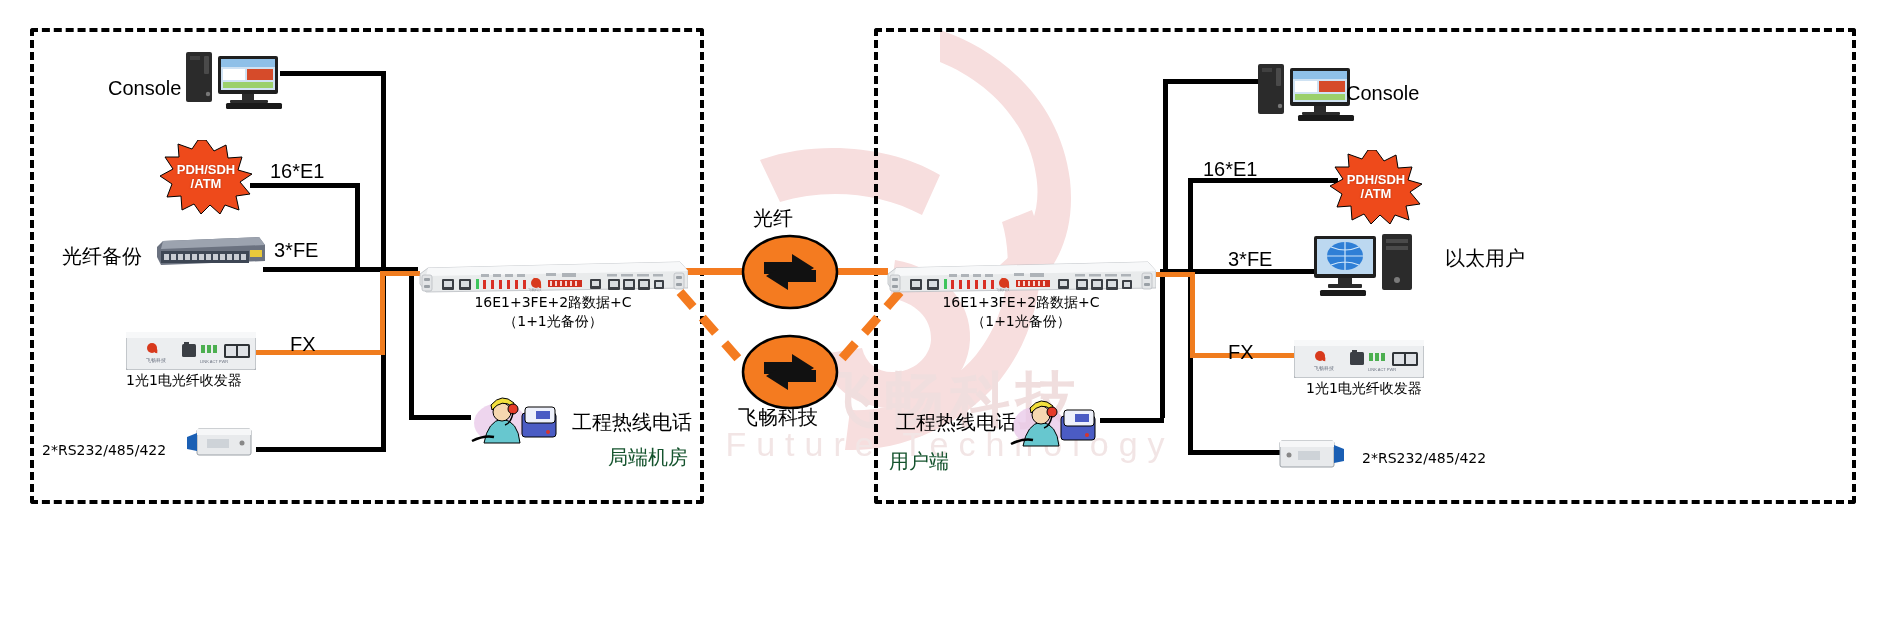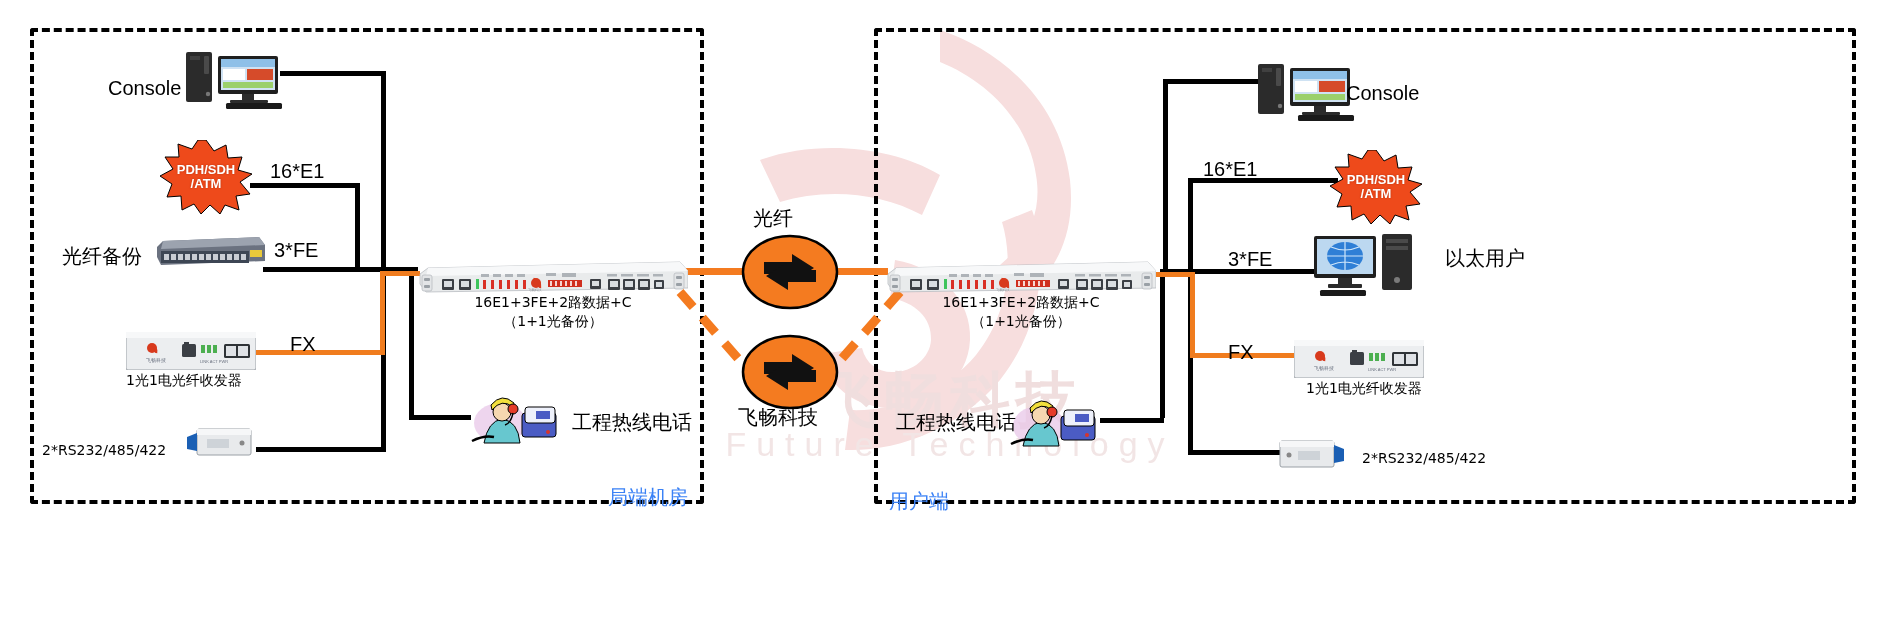--- a/index.html
+++ b/index.html
@@ -26,21 +26,21 @@
 
   
   .ln{position:absolute;background:#000;z-index:3;}
   .ln.or{background:#F07C1E;}
 
   
   .lbl{position:absolute;color:#000;white-space:nowrap;z-index:6;}
   .lbl.cn{font-family:"DejaVu Sans","Liberation Sans",sans-serif;}
   .big{font-size:20px;}
   .mid{font-size:14px;}
-  .red{color:#3b82f6;margin-top:40px;}
+  .red{color:#14532d;}
   .ctr{text-align:center;}
 
   
   .burst{position:absolute;width:92px;height:74px;z-index:5;}
   .burst svg{position:absolute;inset:0;width:100%;height:100%;}
   .burst .bt{position:absolute;inset:0;display:flex;flex-direction:column;
       align-items:center;justify-content:center;color:#fff;font-size:13px;
       font-weight:bold;line-height:1.05;text-shadow:0 0 2px #b5310c;}
 
   

